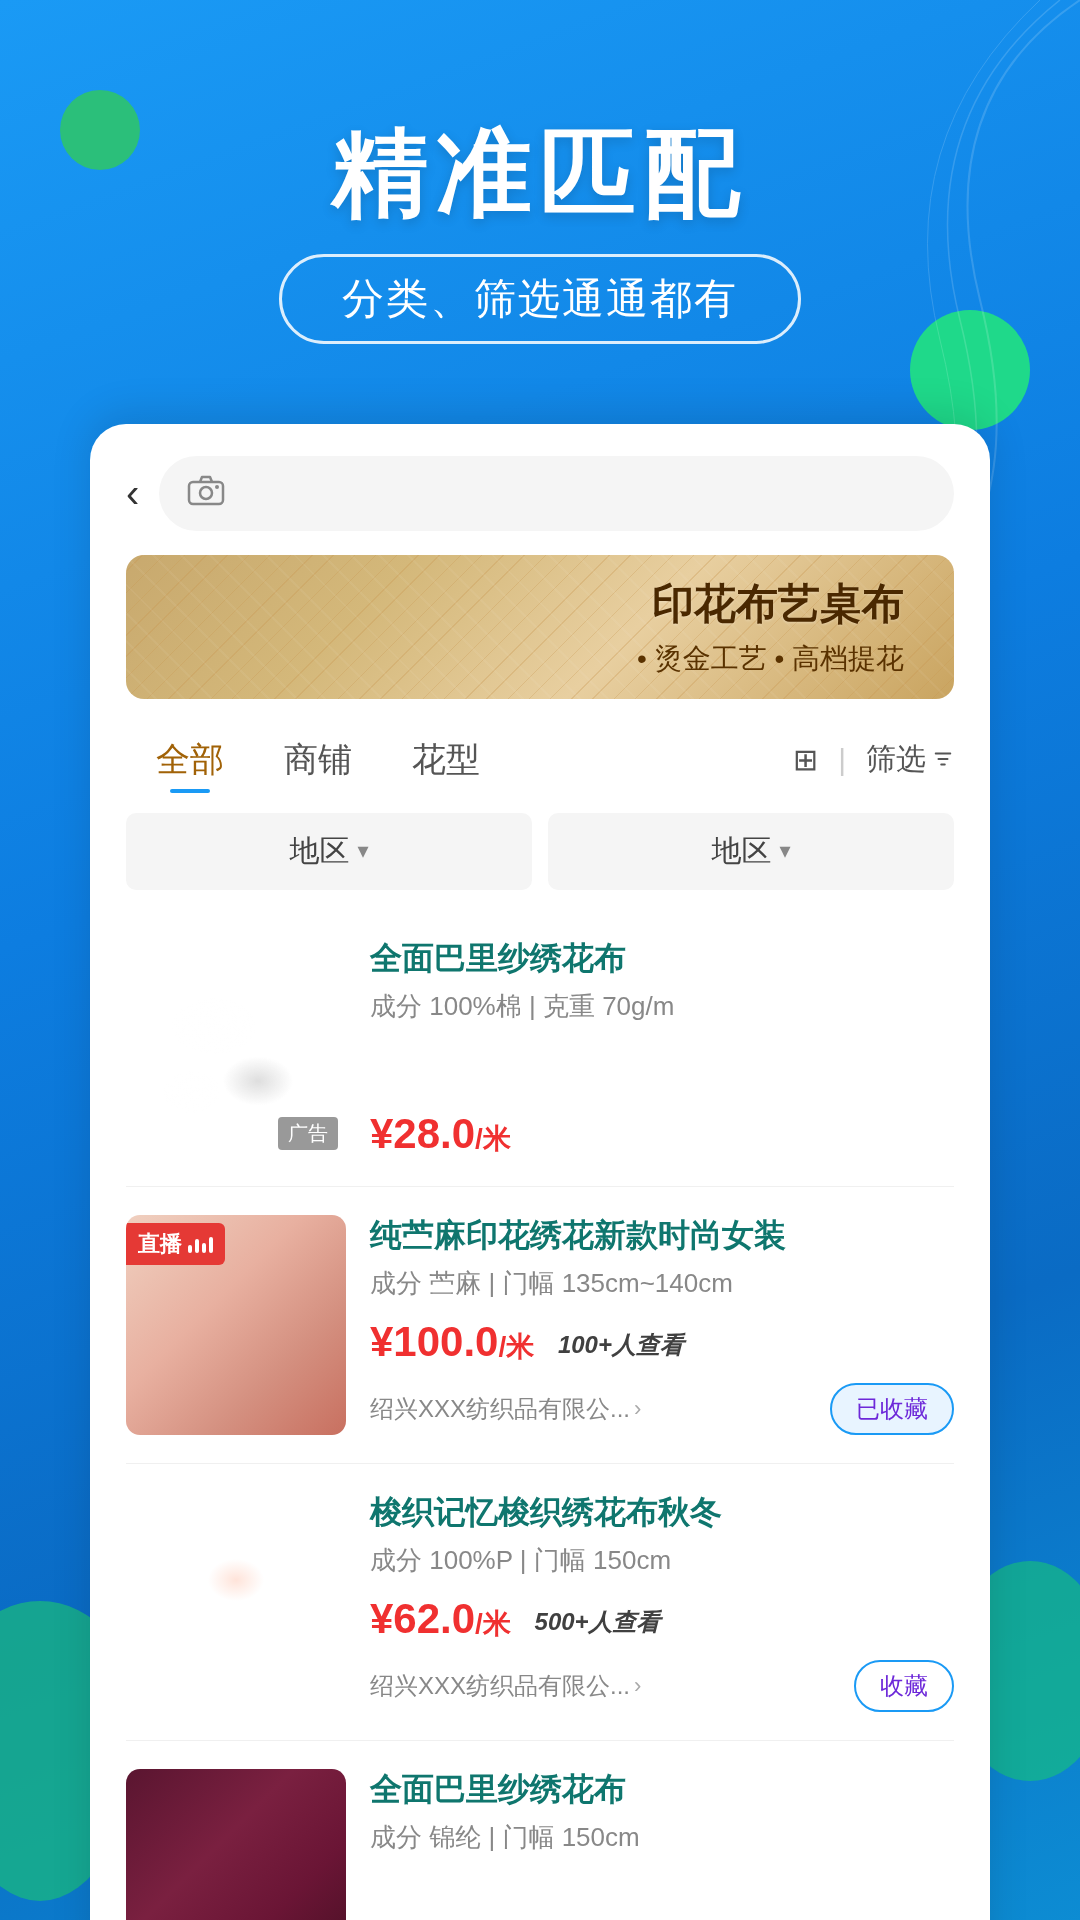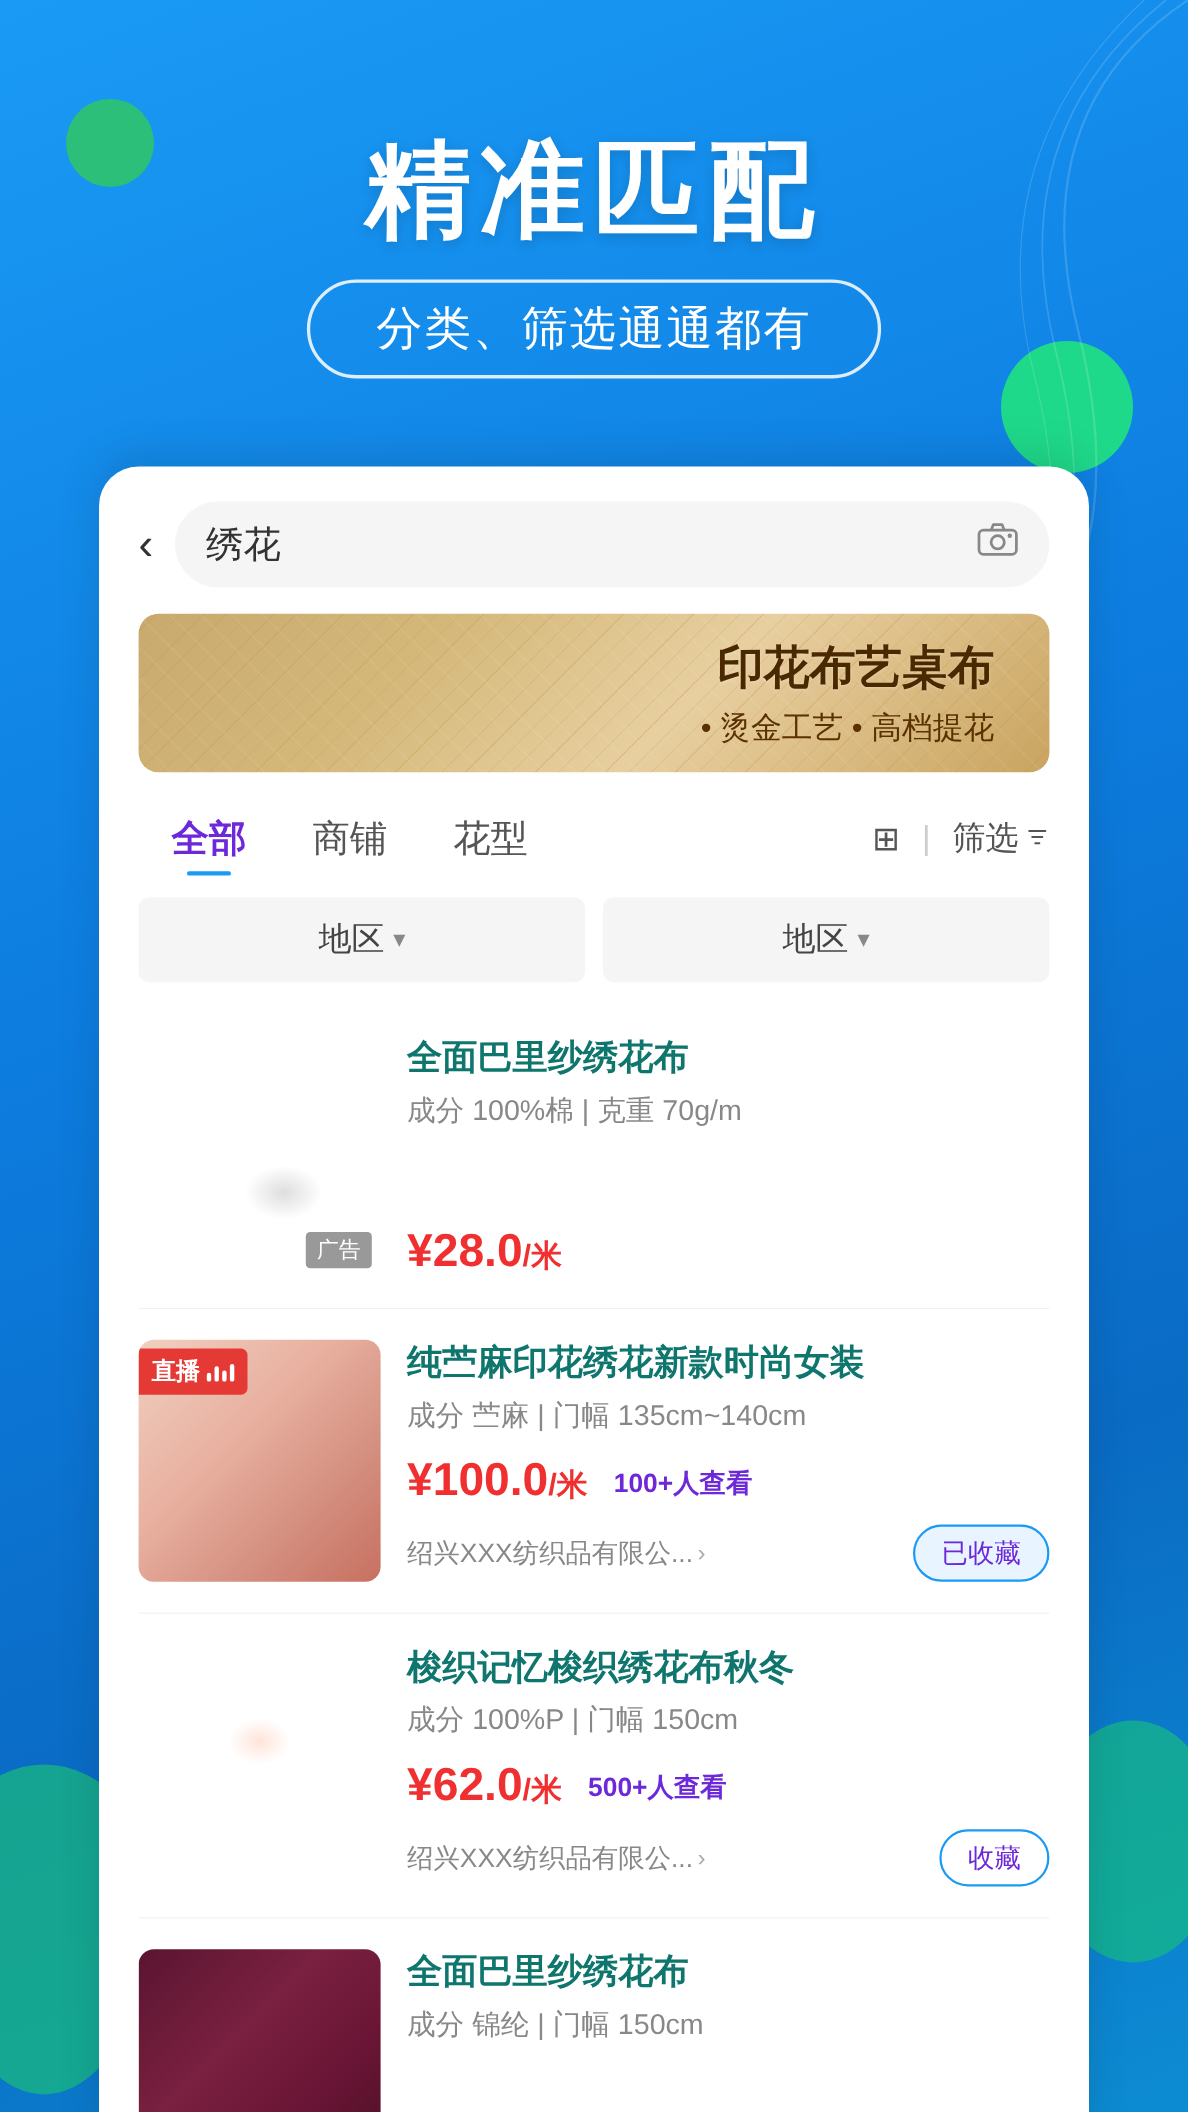--- a/index.html
+++ b/index.html
@@ -172,22 +172,22 @@
       gap: 0;
     }
     .tab {
       font-size: 34px;
       color: #555;
       padding: 10px 30px;
       cursor: pointer;
       position: relative;
     }
     .tab.active {
-      color: #6d28d9;
-      font-weight: 700;
+      color: #a16207;
+      font-weight: 400;
     }
     .tab.active::after {
       content: '';
       position: absolute;
       bottom: 0; left: 50%;
       transform: translateX(-50%);
       width: 40px; height: 4px;
       background: #1a9af5;
       border-radius: 2px;
     }
@@ -316,23 +316,24 @@
       font-size: 42px;
       font-weight: 700;
       color: #f03030;
       margin-top: 12px;
     }
     .price-unit {
       font-size: 28px;
     }
     .views {
       font-size: 24px;
-      color: #6d28d9;
+      color: #404040;
       margin-left: 12px;
       vertical-align: middle;
+      font-style: italic;
     }
     .product-footer {
       display: flex;
       align-items: center;
       justify-content: space-between;
       margin-top: 12px;
     }
     .shop-name {
       font-size: 24px;
       color: #888;
@@ -388,21 +389,20 @@
 <div class="hero">
   <div class="hero-title">精准匹配</div>
   <div class="hero-subtitle">分类、筛选通通都有</div>
 </div>
 
 <div class="main-card">
 
   <div class="search-bar">
     <div class="back-btn">‹</div>
     <div class="search-input-wrap">
-      <span class="search-text">绣花</span>
       <span class="camera-icon">
         <svg width="38" height="32" viewBox="0 0 38 32" fill="none" xmlns="http://www.w3.org/2000/svg">
           <rect x="2" y="8" width="34" height="22" rx="4" stroke="#888" stroke-width="2.5" fill="none"></rect>
           <circle cx="19" cy="19" r="6" stroke="#888" stroke-width="2.5" fill="none"></circle>
           <path d="M13 8 L15 3 L23 3 L25 8" stroke="#888" stroke-width="2.5" fill="none" stroke-linejoin="round"></path>
           <circle cx="30" cy="13" r="2" fill="#888"></circle>
         </svg>
       </span>
     </div>
   </div>

